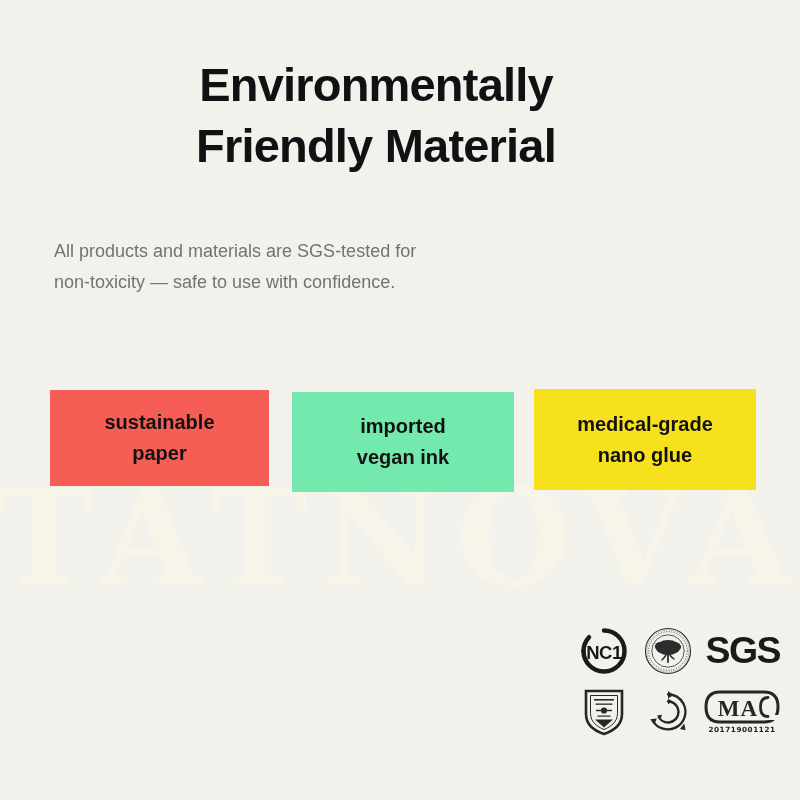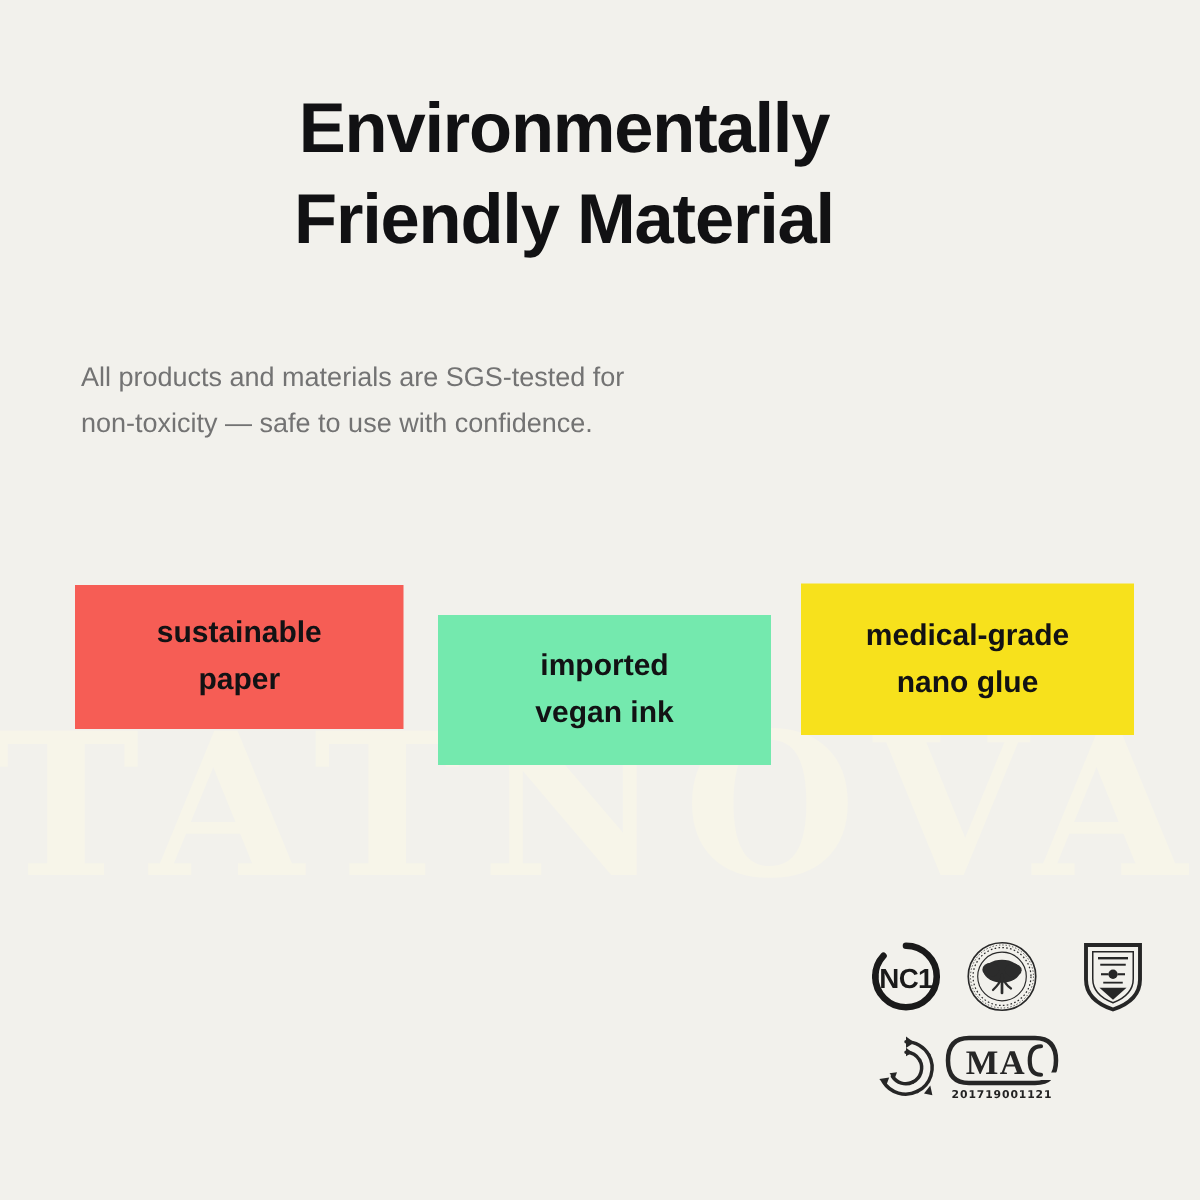--- a/index.html
+++ b/index.html
@@ -91,21 +91,21 @@
     justify-content: center;
     font-family: "Liberation Sans", sans-serif;
     font-weight: 700;
     font-size: 20px;
     line-height: 1.55;
     color: #121214;
     text-align: center;
     box-sizing: border-box;
   }
   .tag-1 { left: 0px;   top: 1px; width: 219px; height: 96px;  background: #f65d55; }
-  .tag-2 { left: 242px; top: 21px; width: 222px; height: 100px; background: #74e9ae; }
+  .tag-2 { left: 242px; top: 3px; width: 222px; height: 100px; background: #74e9ae; }
   .tag-3 { left: 484px; top: 0px; width: 222px; height: 101px; background: #f7e11c; }
   .tag span { display: block; }
 
   
   .certs {
     position: absolute;
     left: 572px;
     top: 620px;
     width: 212px;
     height: 128px;
@@ -197,20 +197,23 @@
           <ellipse cx="25" cy="21.5" rx="12" ry="7.6" fill="#2c2c2c"></ellipse>
           <ellipse cx="17.5" cy="20.5" rx="5.6" ry="4.6" fill="#2c2c2c"></ellipse>
           <ellipse cx="32.5" cy="20.8" rx="5.6" ry="4.4" fill="#2c2c2c"></ellipse>
           <path d="M25 24 C24 29 22 31 19 34 M25 24 C26 28 28 31 31 33" stroke="#2c2c2c" stroke-width="1.5" fill="none" stroke-linecap="round"></path>
           <path d="M25 24 L25 36" stroke="#2c2c2c" stroke-width="1.8" stroke-linecap="round"></path>
           <circle cx="25" cy="25" r="21" fill="none" stroke="#2a2a2a" stroke-width="0.55" stroke-dasharray="0.9 1.3"></circle>
         </svg>
       </span>
     </div>
 
+    <div class="cert">
+      <span class="sgs-text">SGS</span>
+    </div>
 
     <div class="cert">
       <span>
         <svg width="44" height="50" viewBox="0 0 44 50">
           <path d="M4 4 H40 V27 C40 38 31 44 22 47 C13 44 4 38 4 27 Z" fill="none" stroke="#262626" stroke-width="2.6"></path>
           <path d="M8.5 8.5 H35.5 V26.5 C35.5 35 28.5 40 22 42.5 C15.5 40 8.5 35 8.5 26.5 Z" fill="none" stroke="#262626" stroke-width="1"></path>
           <rect x="12" y="12" width="20" height="1.6" fill="#262626"></rect>
           <rect x="13.5" y="16.5" width="17" height="1.3" fill="#262626"></rect>
           <circle cx="22" cy="23.5" r="3.1" fill="#262626"></circle>
           <rect x="14" y="22.8" width="5" height="1.4" fill="#262626"></rect>

